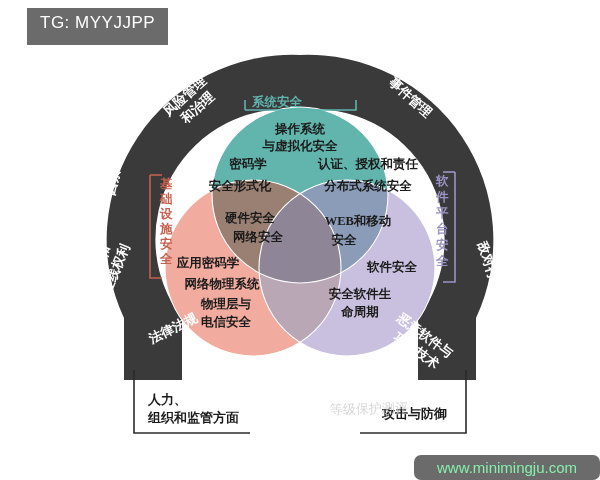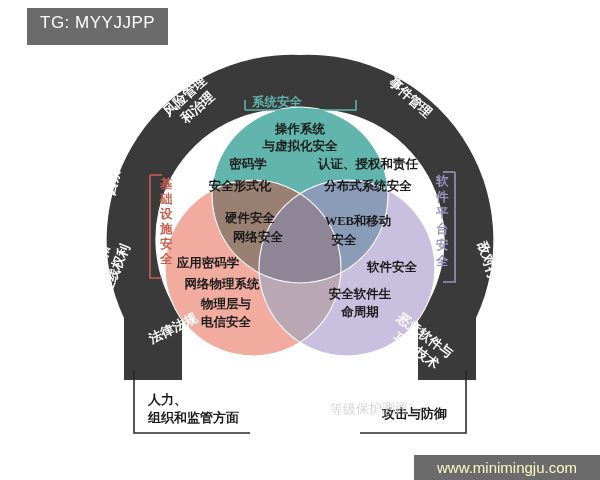--- a/index.html
+++ b/index.html
@@ -18,25 +18,26 @@
     background:#6b6b6b;color:#ffffff;
     font-size:17px;letter-spacing:.5px;
     padding:5px 13px 12px 13px;
     font-family:"Liberation Sans",sans-serif;
     z-index:30;
     margin-left:19px;
   }
   .wm-badge{
     position:absolute;left:414px;top:455px;
     width:186px;height:25px;
-    background:#6b6b6b;color:#fef9c3;
+    background:#6b6b6b;color:#86efac;
     font-size:15px;
     display:flex;align-items:center;justify-content:center;
     font-family:"Liberation Sans",sans-serif;
     z-index:30;
+    border-radius:7px;
   }
   .wm-text{
     position:absolute;left:330px;top:400px;
     color:#cfcfcf;opacity:.85;
     font-size:13px;
     font-family:"Liberation Serif",serif;
     transform:rotate(-1.5deg);
     z-index:12;pointer-events:none;
     white-space:nowrap;
   }

